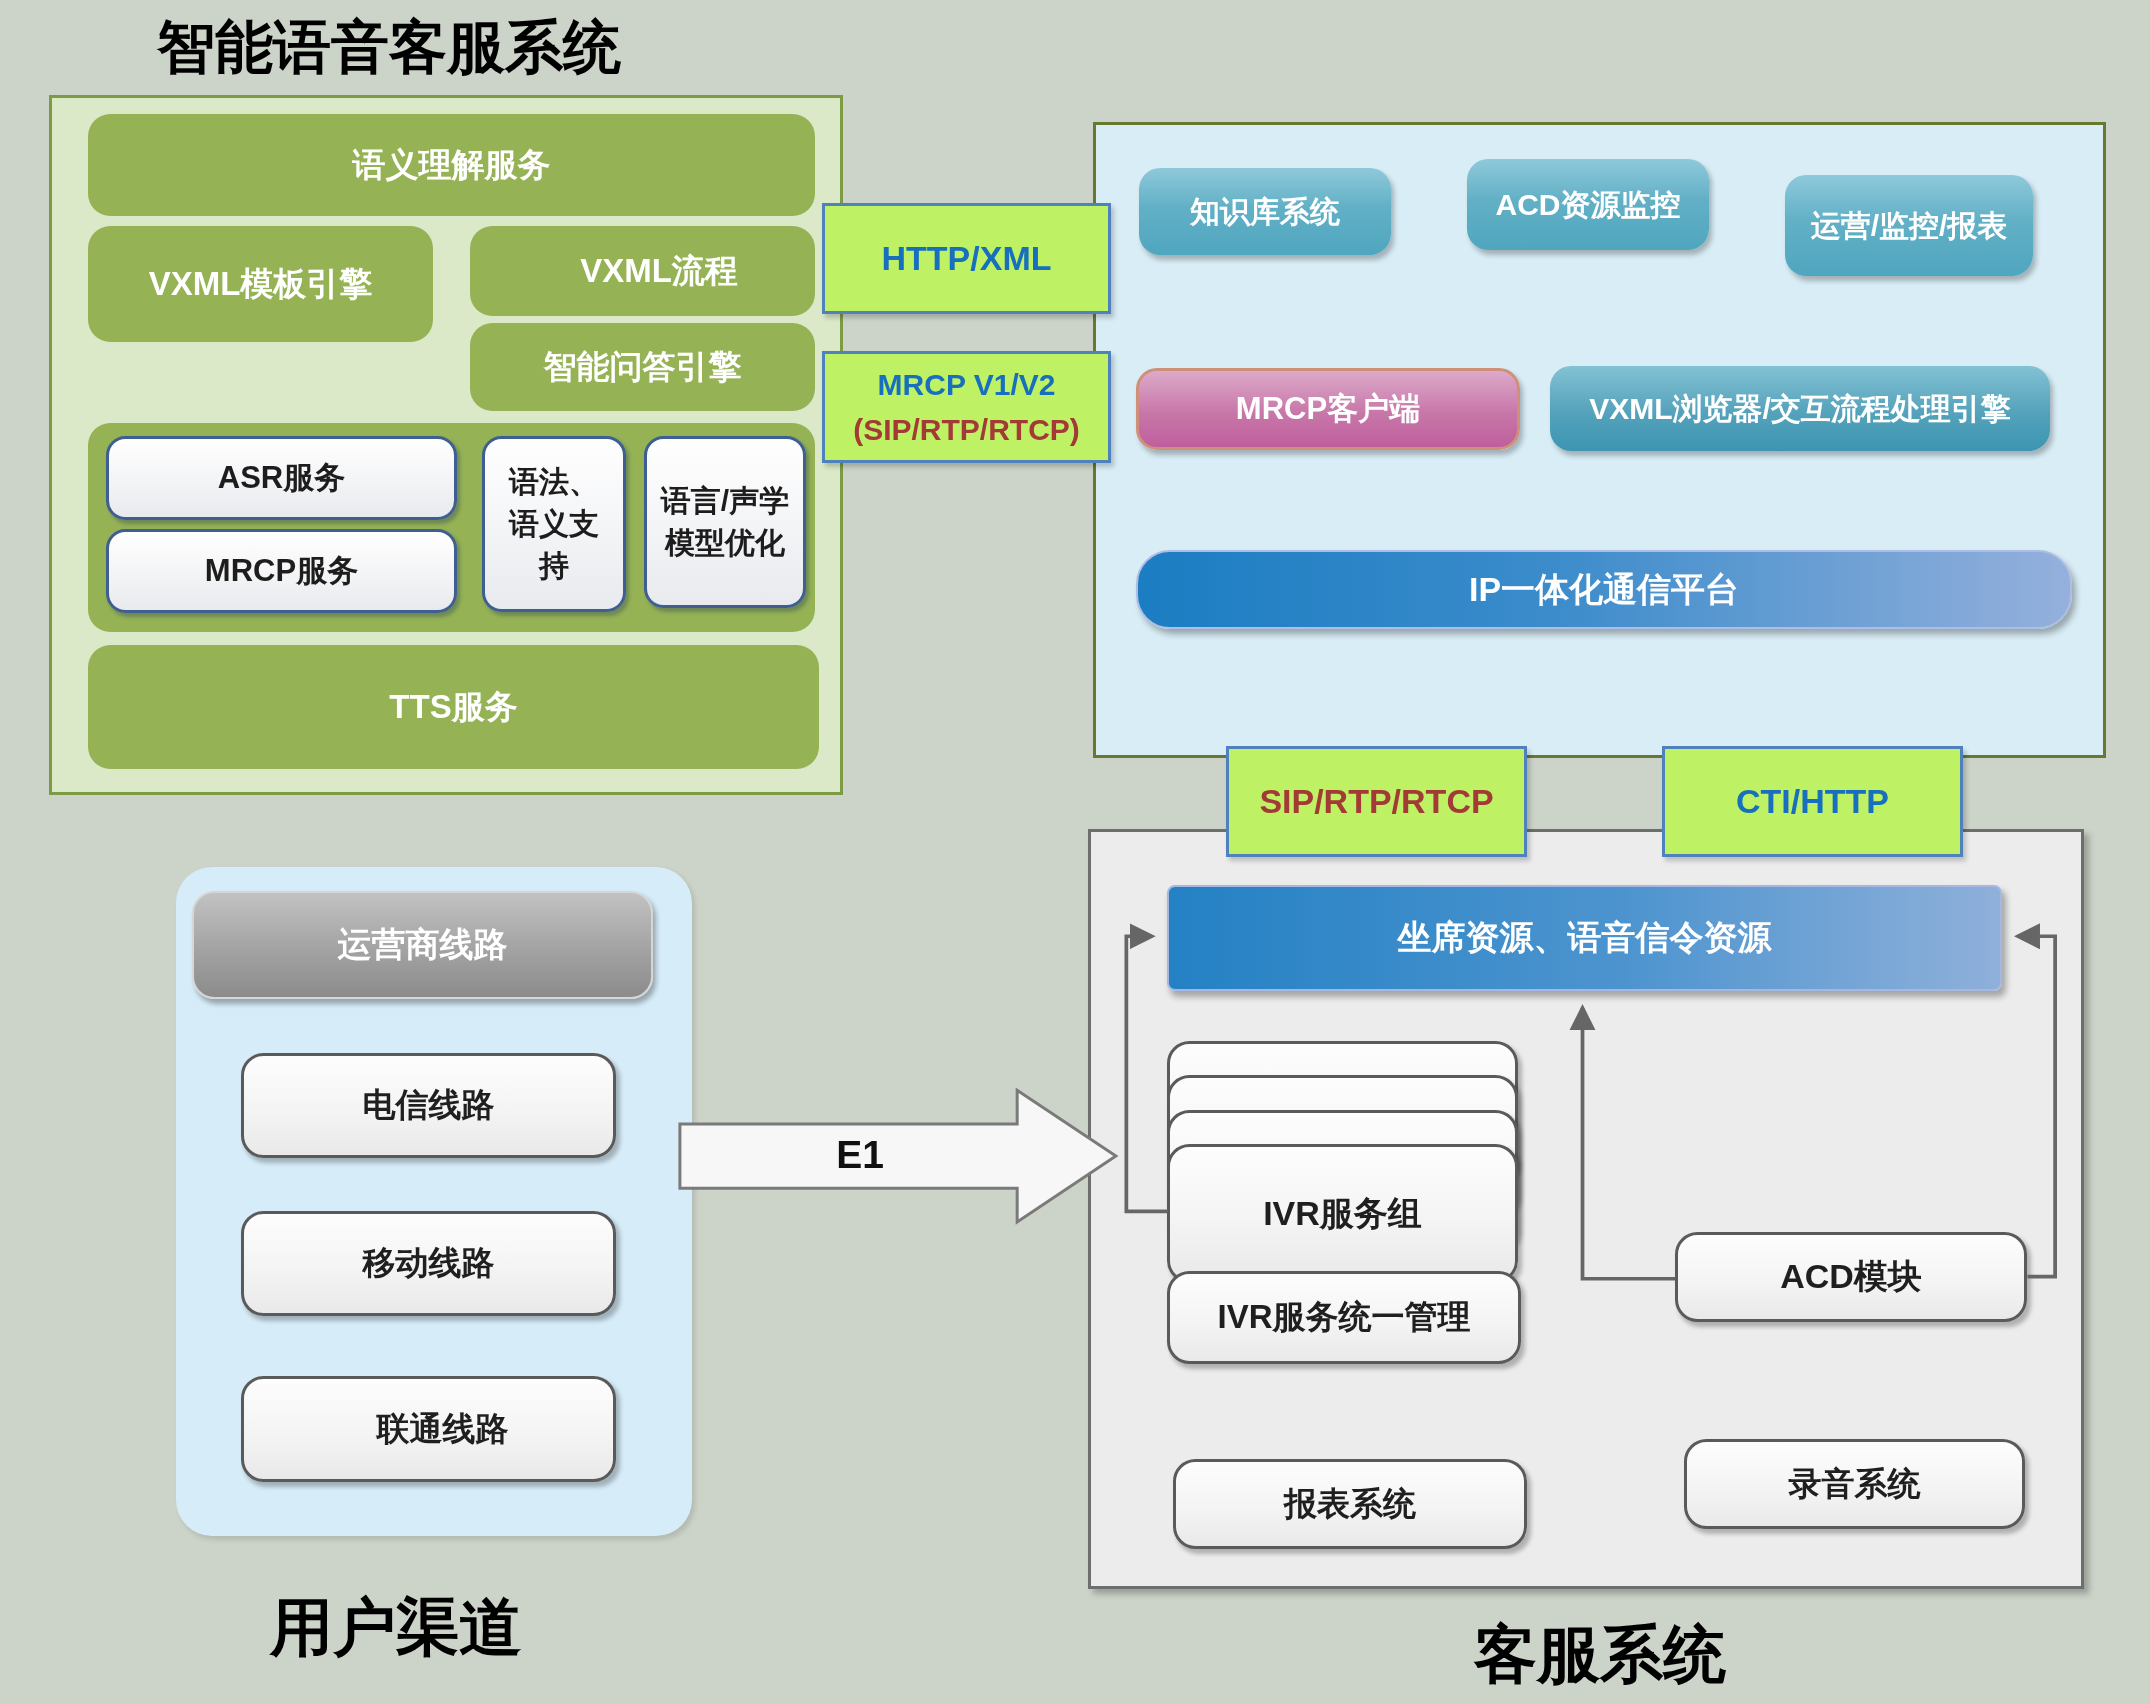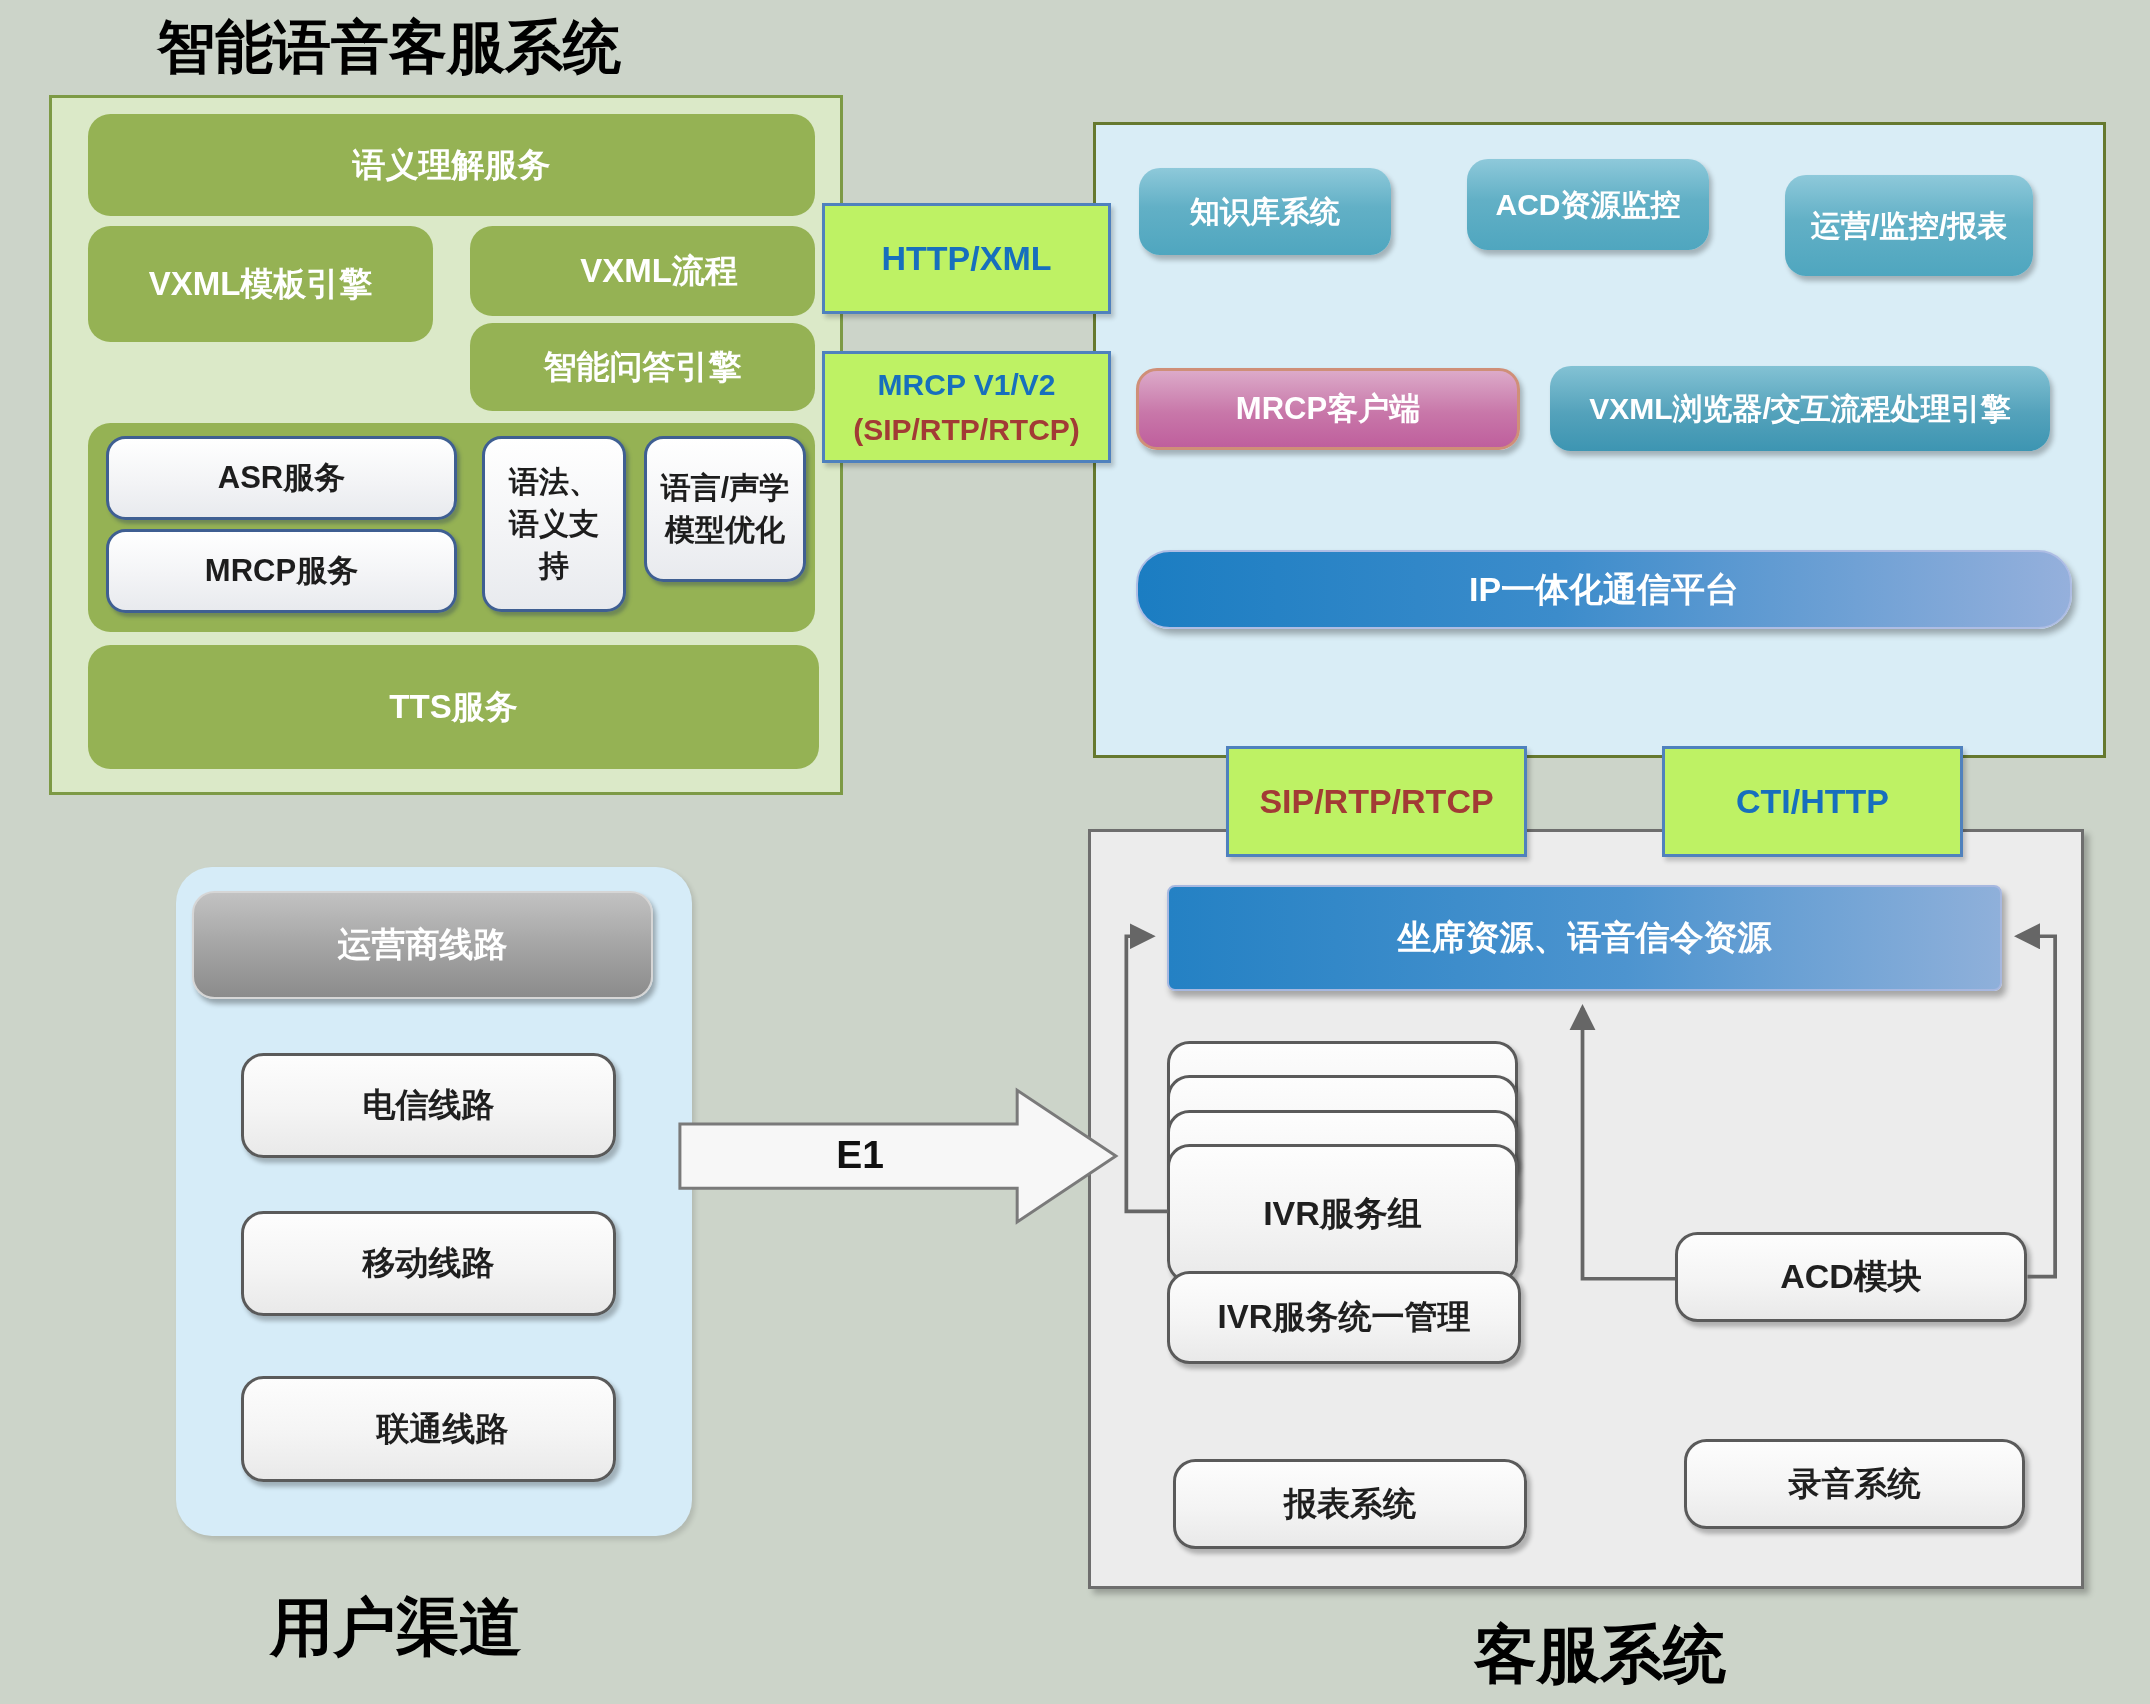--- a/index.html
+++ b/index.html
@@ -60,21 +60,21 @@
   <div class="box green-box lvl3" style="left:88px;top:114px;width:727px;height:102px;">语义理解服务</div>
 
   <div class="box green-box lvl3" style="left:88px;top:226px;width:345px;height:116px;">VXML模板引擎</div>
   <div class="box green-box lvl3" style="left:470px;top:226px;width:345px;height:90px;padding-left:33px;">VXML流程</div>
   <div class="box green-box lvl3" style="left:470px;top:323px;width:345px;height:88px;">智能问答引擎</div>
 
   <div class="box green-box lvl2" style="left:88px;top:423px;width:727px;height:209px;"></div>
   <div class="box white-blue lvl3" style="left:106px;top:436px;width:351px;height:84px;">ASR服务</div>
   <div class="box white-blue lvl3" style="left:106px;top:529px;width:351px;height:84px;">MRCP服务</div>
   <div class="box white-blue two-line lvl3" style="left:482px;top:436px;width:144px;height:176px;font-size:30px;">语法、语义支持</div>
-  <div class="box white-blue two-line lvl3" style="left:644px;top:436px;width:162px;height:146px;font-size:30px;">语言/声学模型优化</div>
+  <div class="box white-blue two-line lvl3" style="left:644px;top:436px;width:162px;height:172px;font-size:30px;">语言/声学模型优化</div>
 
   <div class="box green-box lvl3" style="left:88px;top:645px;width:731px;height:124px;">TTS服务</div>
 
   <div class="box blue-conn lvl5" style="left:822px;top:203px;width:289px;height:111px;">HTTP/XML</div>
   <div class="box blue-conn lvl5" style="left:822px;top:351px;width:289px;height:112px;flex-direction:column;font-size:30px;line-height:1.5;">
     <div>MRCP V1/V2</div>
     <div style="color:#a23b35;">(SIP/RTP/RTCP)</div>
   </div>
 
   <div class="panel panel-blue-top lvl1" style="left:1093px;top:122px;width:1013px;height:636px;"></div>

